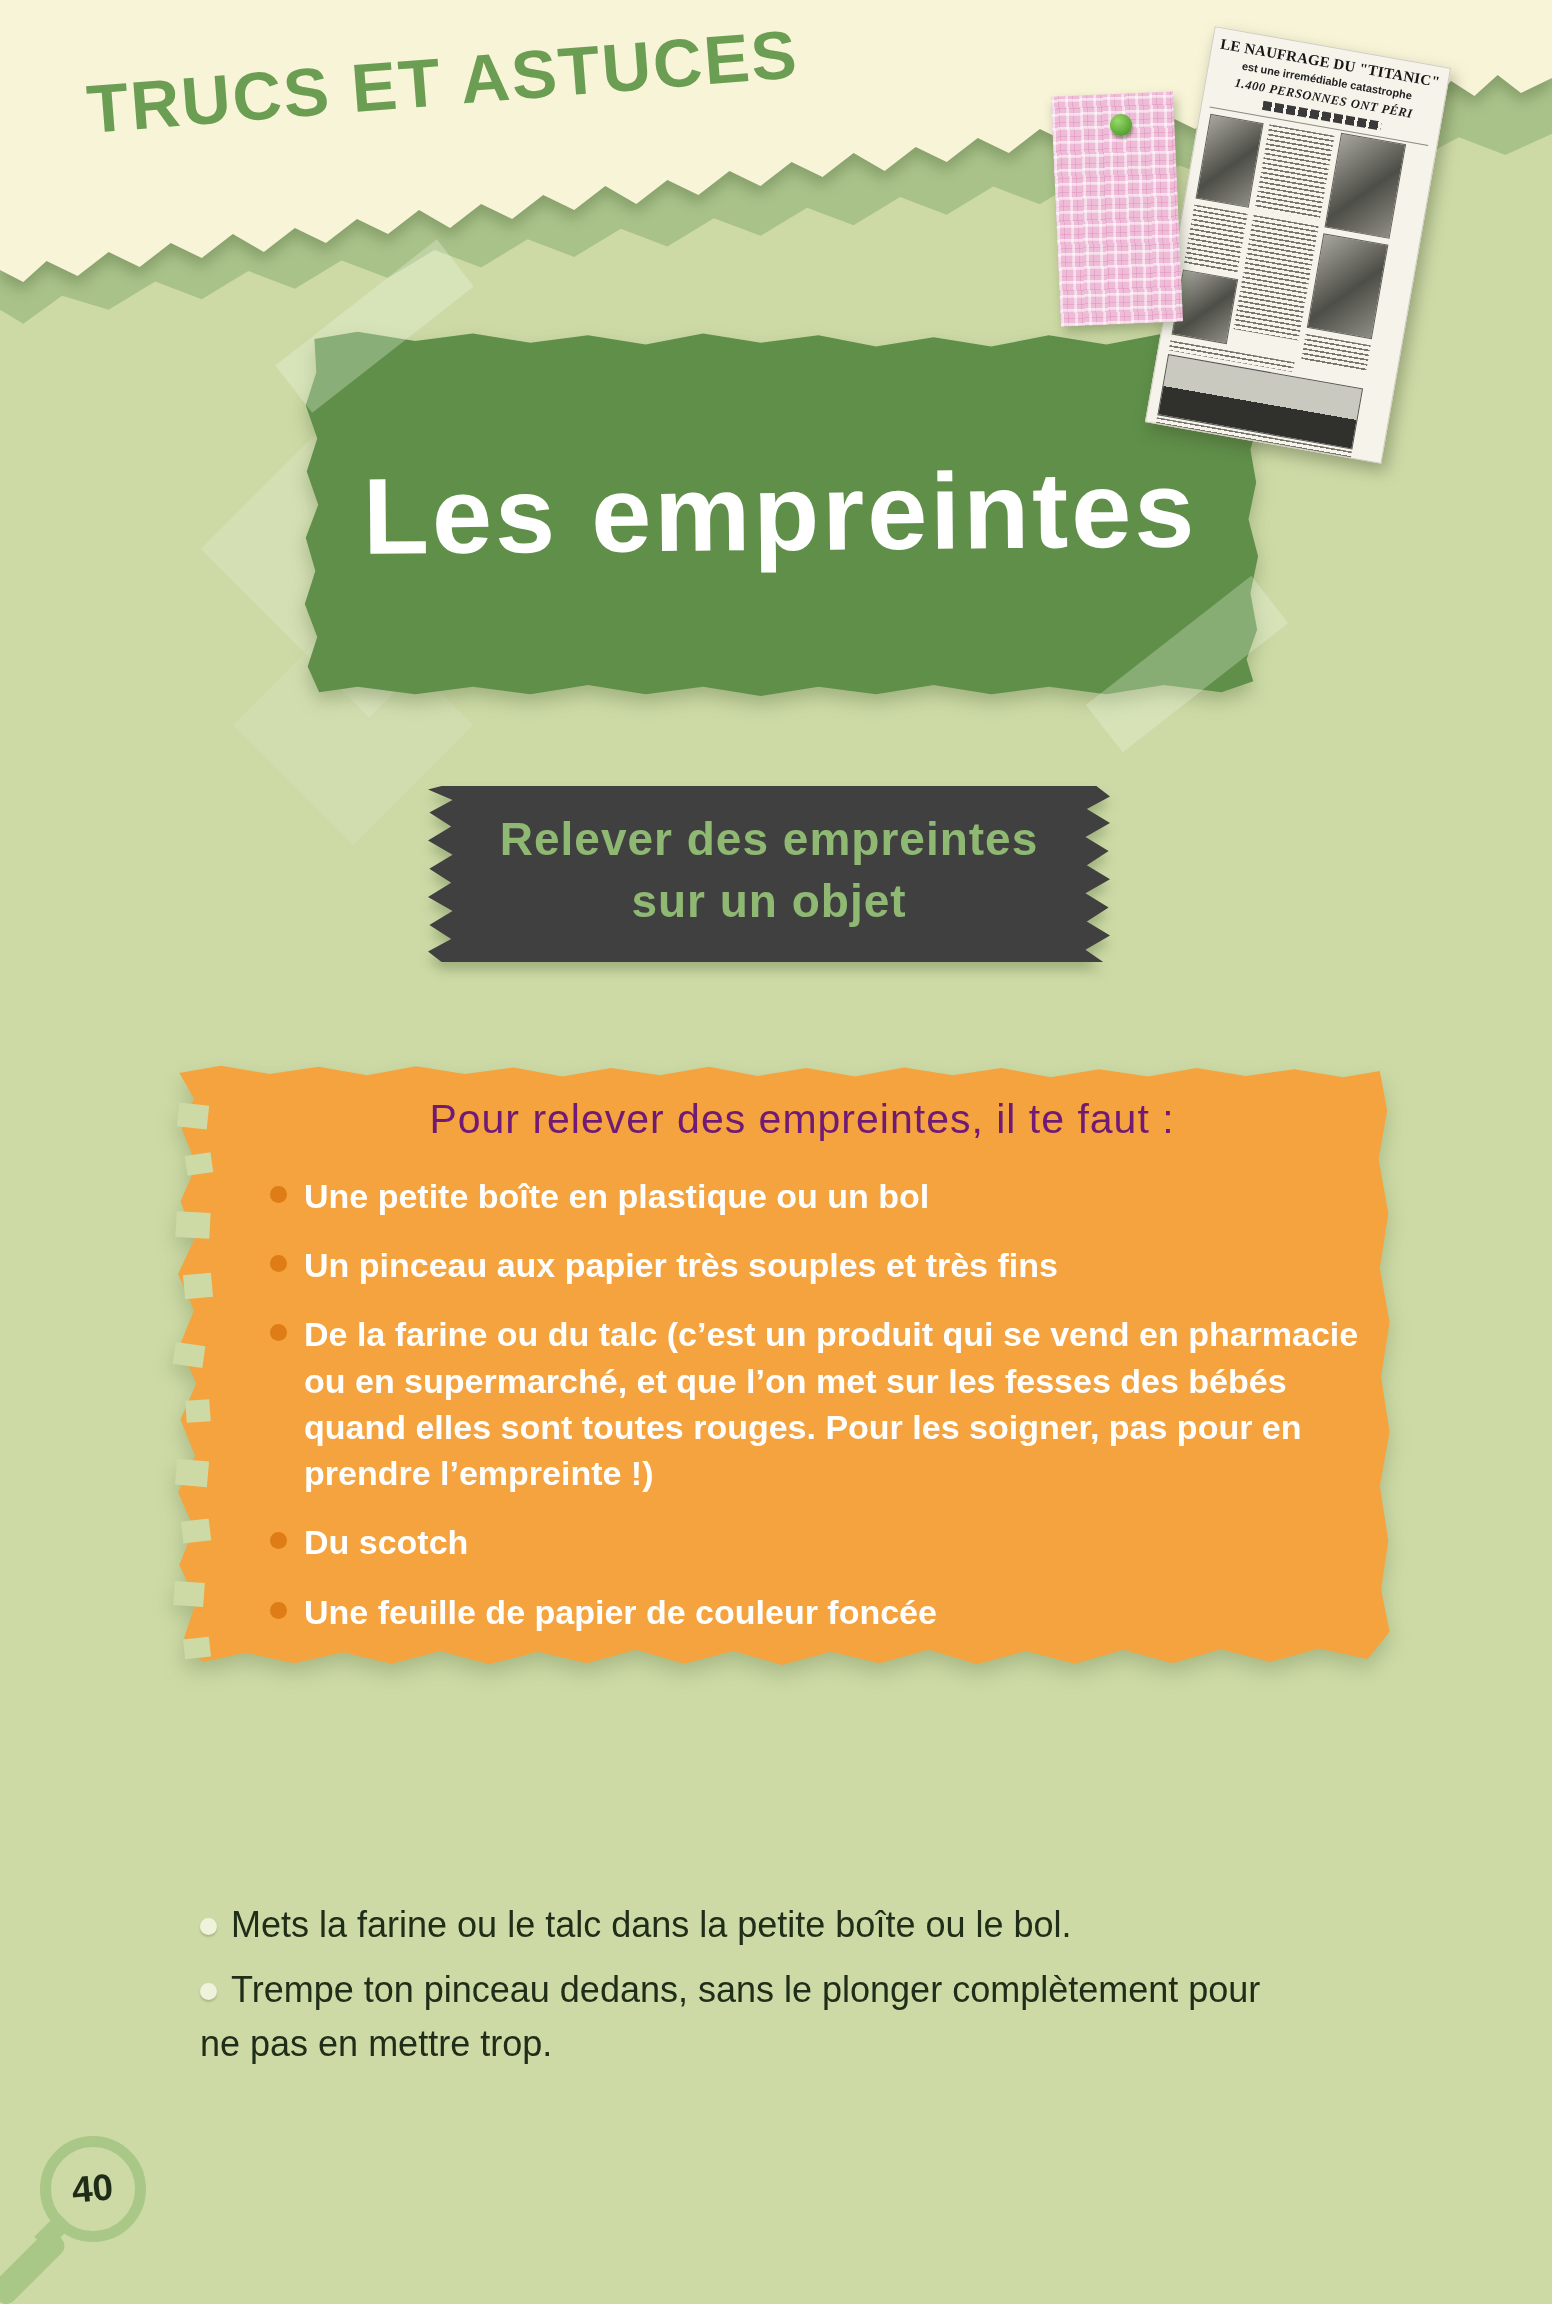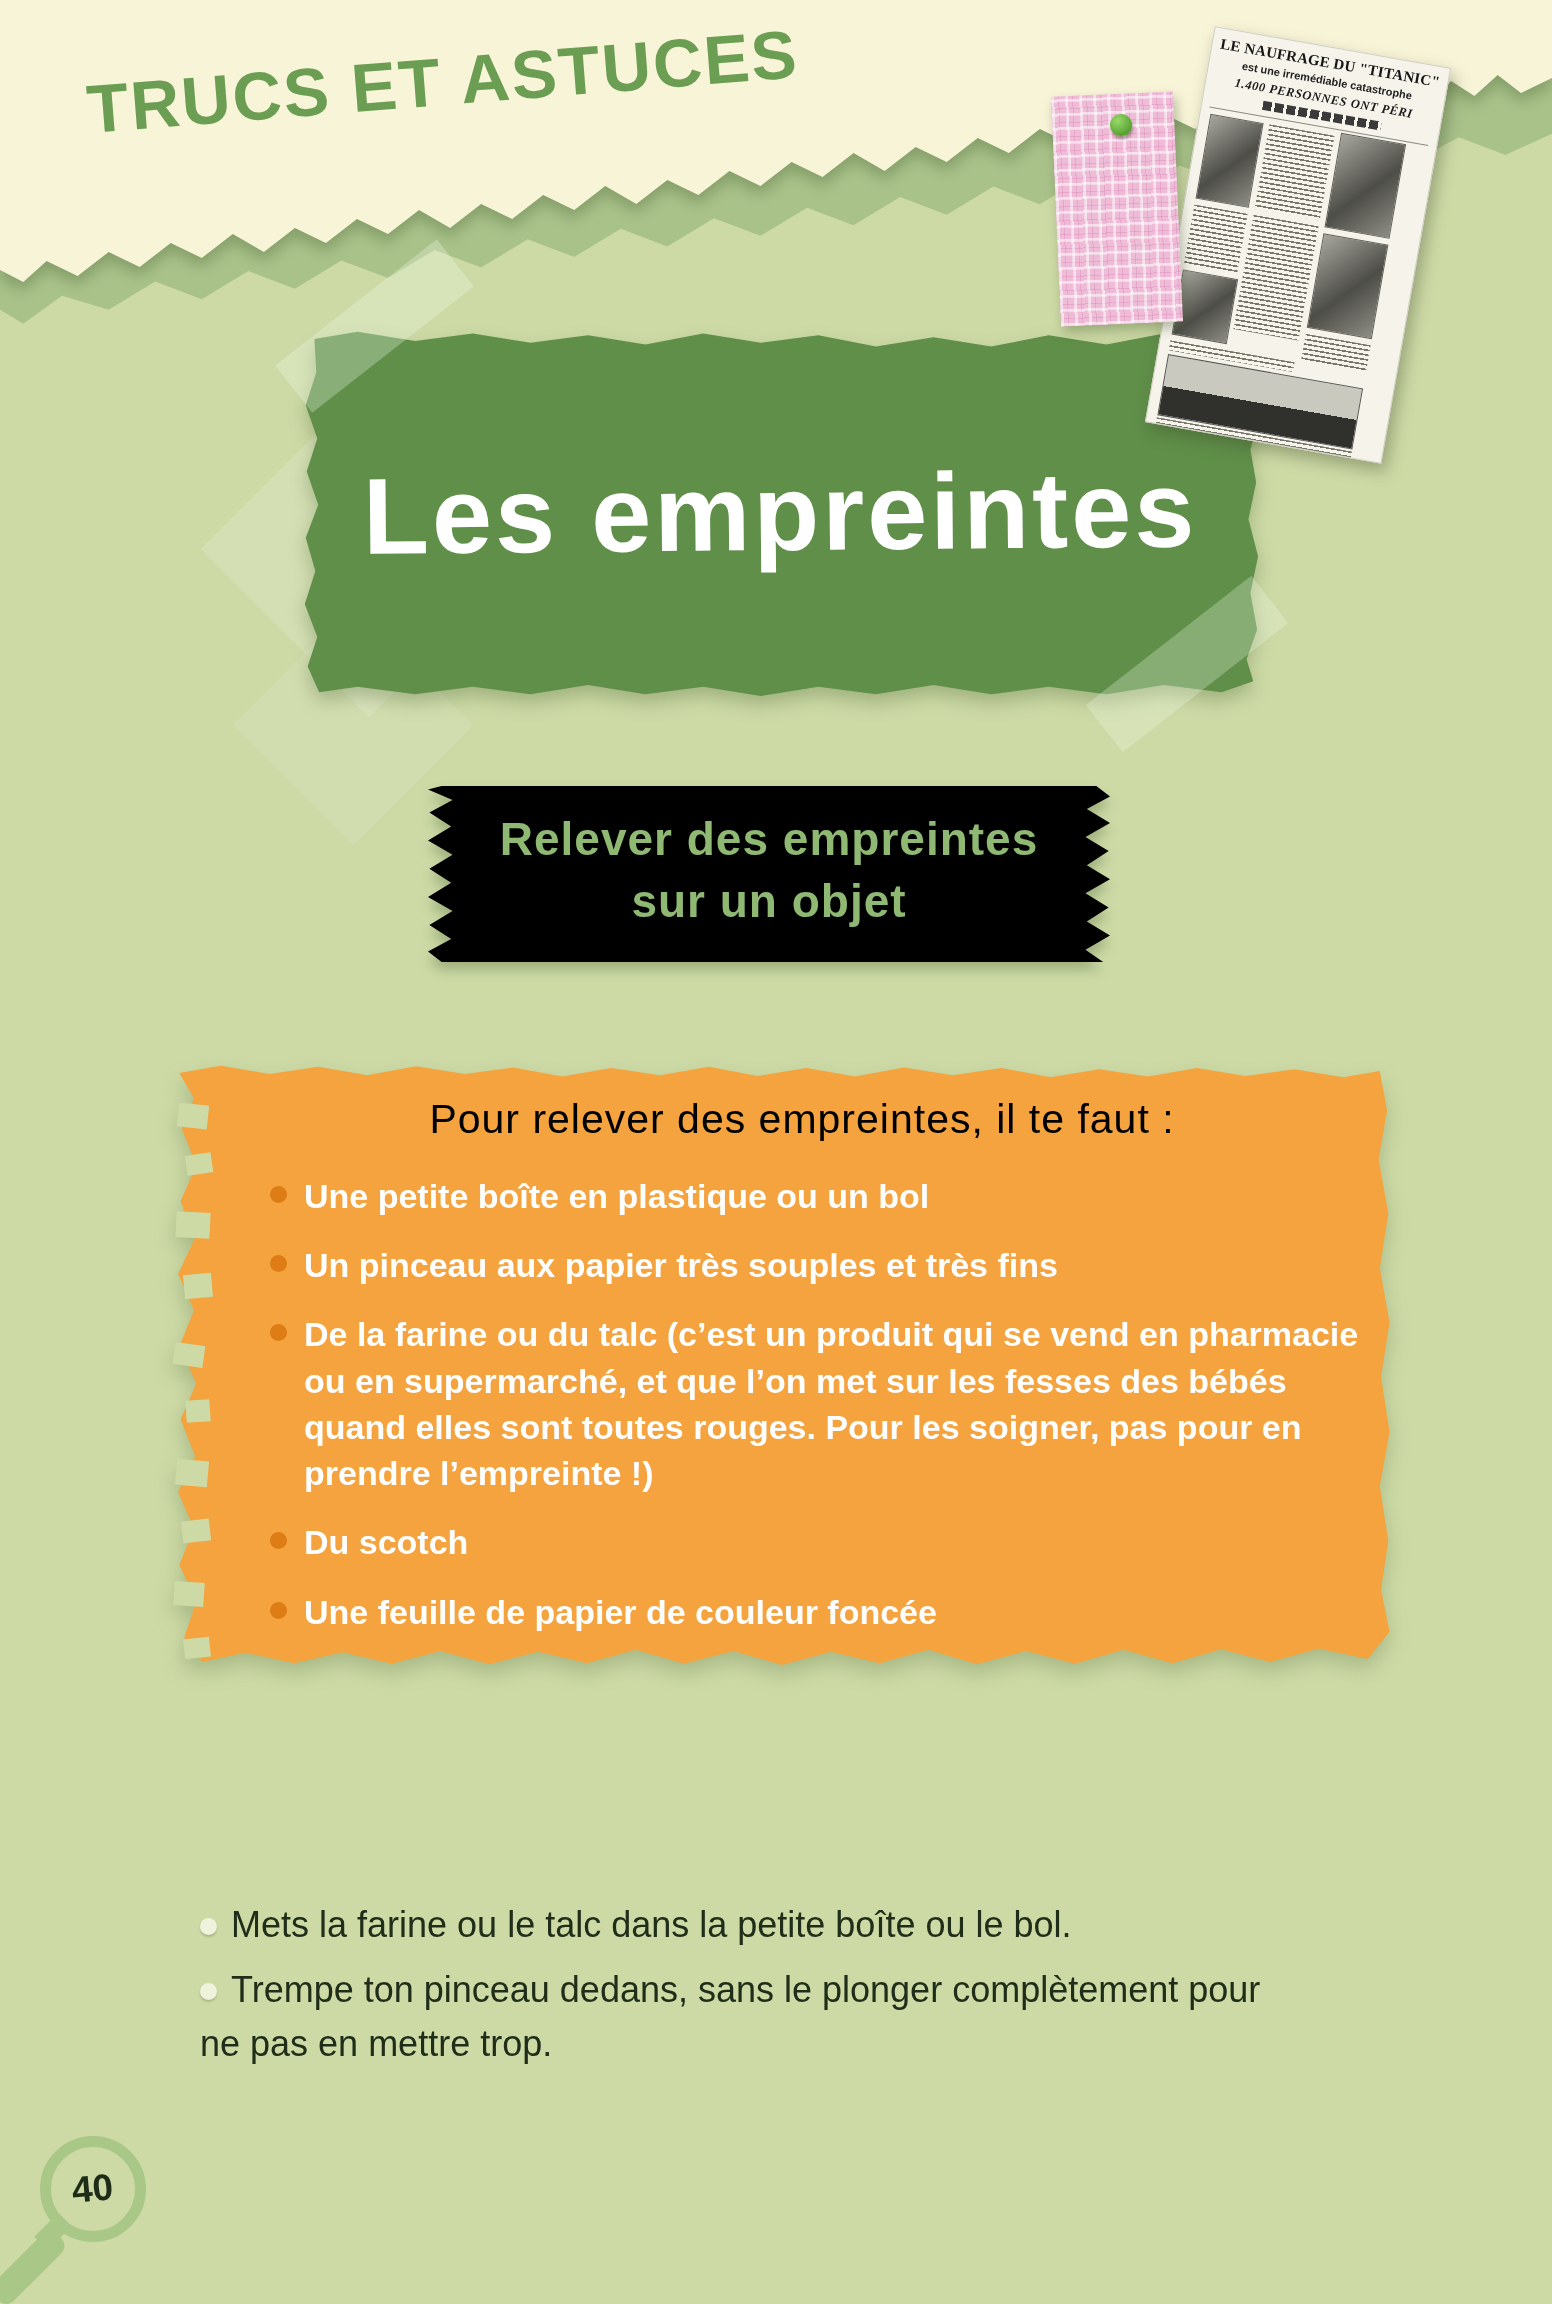--- a/index.html
+++ b/index.html
@@ -90,35 +90,35 @@
     transform:rotate(-0.5deg); white-space:nowrap; }
   .tape-tl { position:absolute; left:272px; top:296px; width:205px; height:60px;
     background:rgba(240,248,230,.30); transform:rotate(-38deg); z-index:3; }
   .tape-br { position:absolute; left:1082px; top:634px; width:210px; height:60px;
     background:rgba(240,248,230,.28); transform:rotate(-38deg); z-index:3; }
 
   
   .banner-wrap { position:absolute; left:428px; top:786px; width:682px; height:176px; z-index:2;
     filter:drop-shadow(0 8px 6px rgba(86,110,60,.38)); }
   .banner {
-    position:absolute; inset:0; background:#000000; text-align:center; padding-top:22px;
+    position:absolute; inset:0; background:#404040; text-align:center; padding-top:22px;
     clip-path:polygon(0 2%,2% 0,98% 0,100% 6%,96.6% 13%,100% 21%,96.4% 29%,99.8% 37%,96.6% 45%,100% 53%,96.4% 61%,99.8% 69%,96.6% 77%,100% 85%,96.4% 93%,99% 100%,2% 100%,0 94%,3.4% 87%,0.2% 79%,3.6% 71%,0 63%,3.4% 55%,0.2% 47%,3.6% 39%,0 31%,3.4% 23%,0.2% 15%,3.6% 8%);
   }
   .banner-line { font-size:46px; font-weight:700; color:#8fb873; line-height:1.35; letter-spacing:1px; }
 
   
   .materials-wrap { position:absolute; left:172px; top:1062px; width:1220px; height:606px; z-index:2;
     filter:drop-shadow(0 10px 10px rgba(86,110,60,.30)); }
   .materials {
     position:absolute; inset:0; background:#f4a33e;
     clip-path:polygon(0.6% 1.8%,4% 0.6%,8% 2%,12% 0.8%,16% 2.2%,20% 0.7%,24% 2%,28% 0.9%,32% 2.4%,36% 1%,40% 2.2%,44% 0.8%,48% 2.3%,52% 1%,56% 2.4%,60% 0.9%,64% 2.2%,68% 1%,72% 2.5%,76% 1.2%,80% 2.4%,84% 1%,88% 2.3%,92% 1.2%,96% 2.5%,99% 1.5%,99.6% 8%,98.9% 16%,99.7% 25%,99% 34%,99.8% 43%,99.1% 52%,99.8% 61%,99% 70%,99.7% 79%,99.1% 87%,99.8% 94%,98% 98.5%,94% 96.8%,90% 99%,86% 96.9%,82% 99.2%,78% 97%,74% 99.3%,70% 97.2%,66% 99.4%,62% 97%,58% 99.2%,54% 97.3%,50% 99.5%,46% 97.2%,42% 99.3%,38% 97%,34% 99.2%,30% 97.3%,26% 99.4%,22% 97.2%,18% 99.3%,14% 97.4%,10% 99.2%,6% 97.5%,2.5% 99%,1% 95%,2% 89%,0.6% 83%,1.8% 77%,0.5% 71%,1.9% 65%,0.7% 59%,2% 53%,0.6% 47%,1.8% 41%,0.5% 35%,1.9% 29%,0.7% 23%,2% 17%,0.8% 11%,1.8% 6%);
   }
   .materials-title {
     margin:34px 60px 0 100px; text-align:center;
-    font-size:41px; font-weight:400; letter-spacing:1px; color:#000000;
+    font-size:41px; font-weight:400; letter-spacing:1px; color:#701a75;
   }
   .materials-list { list-style:none; margin:30px 8px 0 96px; }
   .materials-list li {
     position:relative; padding-left:36px; margin-bottom:23px;
     font-size:34px; font-weight:700; color:#ffffff; line-height:1.36;
   }
   .materials-list li::before {
     content:''; position:absolute; left:2px; top:13px; width:17px; height:17px;
     border-radius:50%; background:#de7d15;
   }

